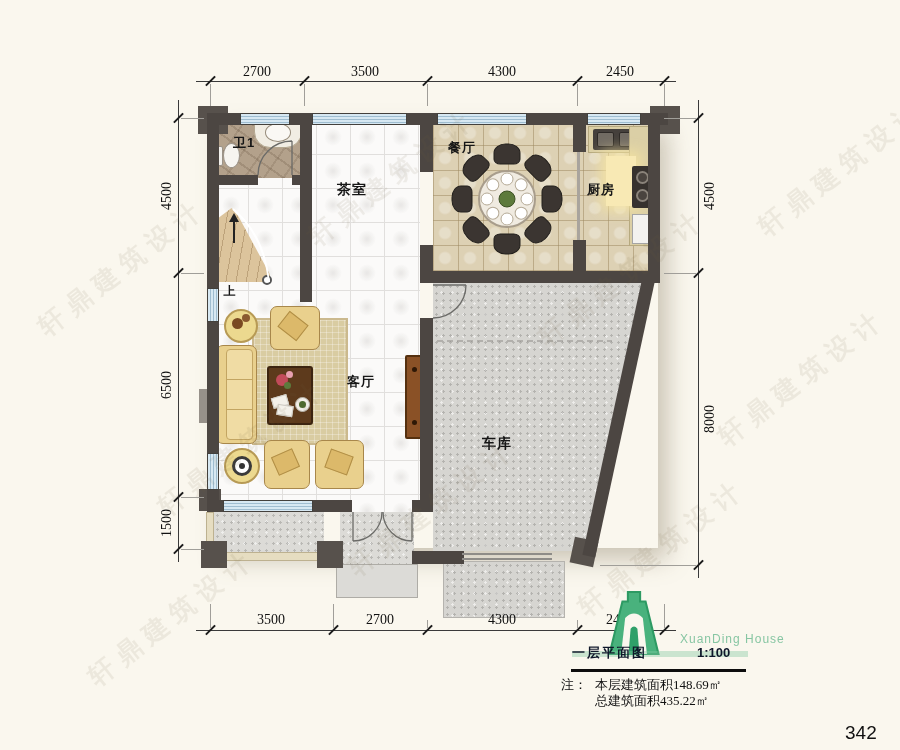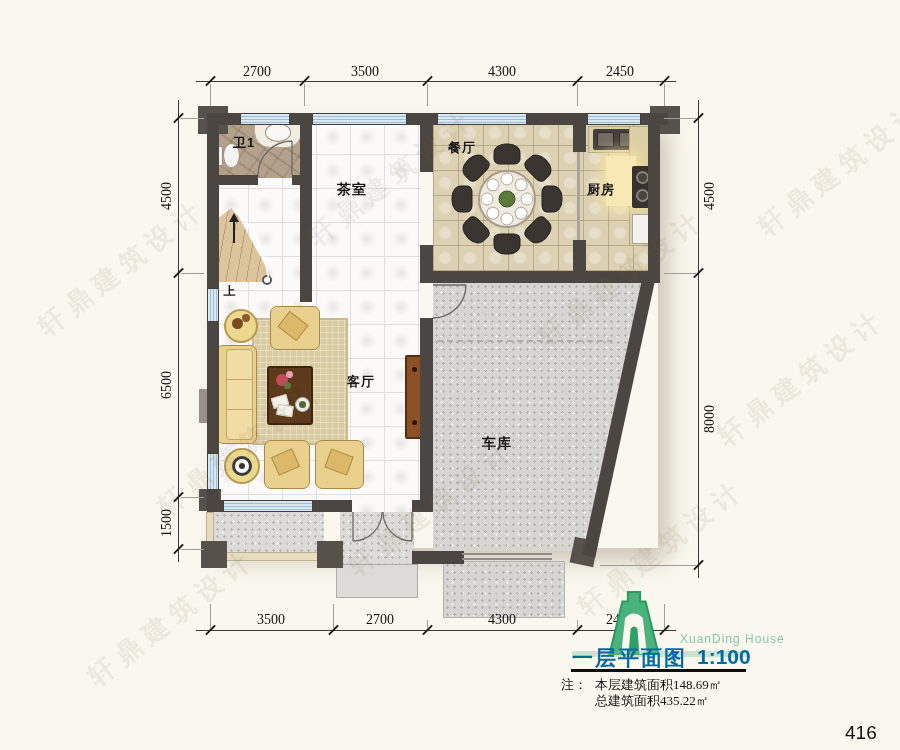--- a/index.html
+++ b/index.html
@@ -49,21 +49,21 @@
   .chair8{position:absolute;left:50%;top:50%;width:25px;height:19px;background:#3b3531;
           border:1px solid #23201d;border-radius:45% 45% 25% 25%;}
   .plate8{position:absolute;left:50%;top:50%;width:11px;height:11px;border-radius:50%;
           background:#fff;border:1px solid #b5aa96;}
   
   .wm{position:absolute;z-index:30;font-size:26px;letter-spacing:8px;color:#6f5f3e;opacity:.09;
       transform:rotate(-38deg);white-space:nowrap;font-weight:bold;}
   
   .brand-cn{position:absolute;z-index:50;font-size:26px;letter-spacing:11px;color:#4fae7e;font-weight:bold;}
   .brand-en{position:absolute;z-index:50;font-size:12px;letter-spacing:1px;color:#87c6a3;}
-  .title-cn{position:absolute;z-index:51;font-size:21px;font-weight:bold;color:#0369a1;letter-spacing:2px;}
+  .title-cn{position:absolute;z-index:51;font-size:13px;font-weight:bold;color:#0f172a;letter-spacing:2px;}
   .note{position:absolute;z-index:51;font-family:"Liberation Serif",serif;font-size:13px;color:#111;line-height:16px;}
   .steps-lines{background-image:repeating-linear-gradient(180deg,transparent 0 7px,#a5a39d 7px 8px);}
   svg.arcs{position:absolute;left:0;top:0;z-index:22;pointer-events:none;}
 </style>
 </head>
 <body>
 
 <div class="abs" style="left:0;top:0;width:900px;height:750px;">
 
   <div class="abs" style="left:212px;top:118px;width:446px;height:430px;box-shadow:10px 12px 22px rgba(130,115,90,.38);z-index:0;"></div>
@@ -289,14 +289,14 @@
     <path d="M42 97 L45 60 Q50 53 55 60 L58 97 Z" fill="#2fa069"></path>
   </svg>
   <span class="brand-en" style="left:680px;top:632px;">XuanDing House</span>
   <div class="abs" style="left:572px;top:651px;width:176px;height:6px;background:rgba(130,200,160,.4);z-index:50;"></div>
   <span class="title-cn" style="left:572px;top:644px;">一层平面图</span>
   <span class="title-cn" style="left:697px;top:645px;letter-spacing:0;">1:100</span>
   <div class="abs" style="left:571px;top:669px;width:175px;height:3px;background:#0d0d0d;z-index:51;"></div>
   <span class="note" style="left:561px;top:677px;">注：</span>
   <span class="note" style="left:595px;top:677px;">本层建筑面积148.69㎡</span>
   <span class="note" style="left:595px;top:693px;">总建筑面积435.22㎡</span>
-  <span class="abs" style="left:845px;top:722px;z-index:51;font-size:19px;color:#111;font-family:'Liberation Sans',sans-serif;">416</span>
+  <span class="abs" style="left:845px;top:722px;z-index:51;font-size:19px;color:#111;font-family:'Liberation Sans',sans-serif;">342</span>
 </div>
 
 </body></html>

